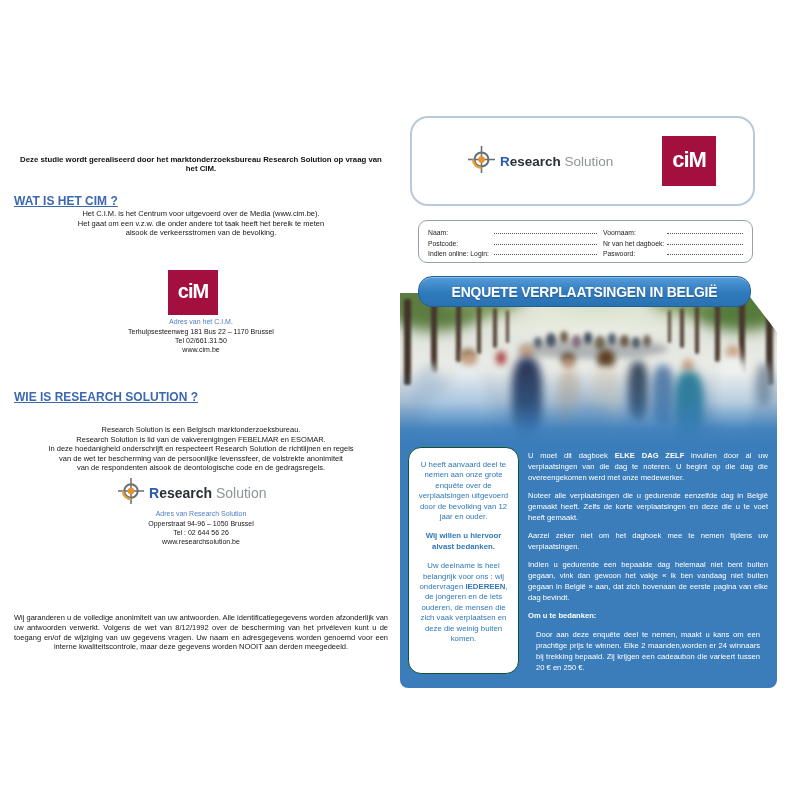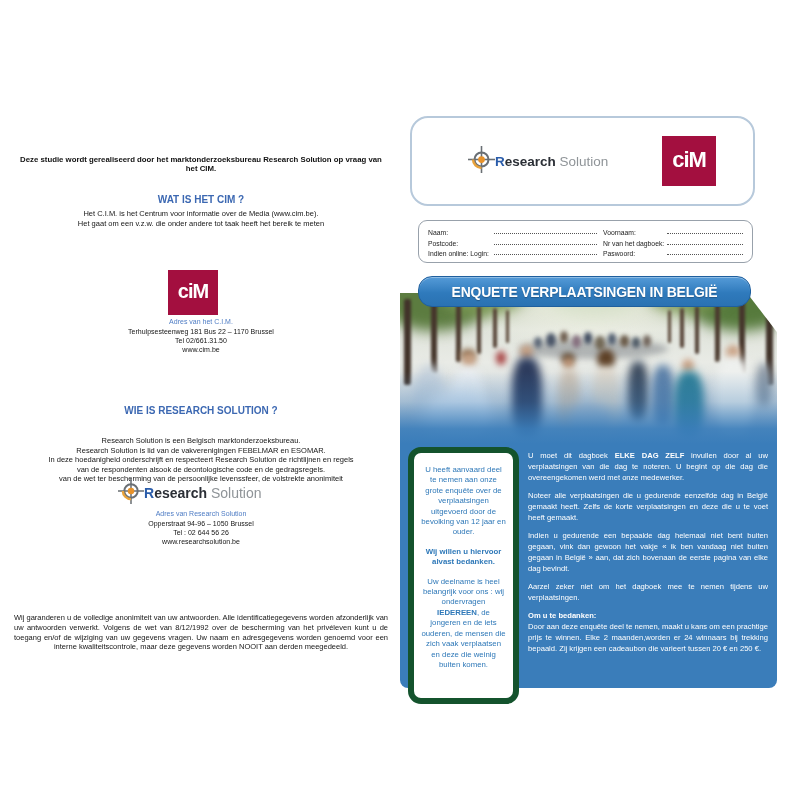--- a/index.html
+++ b/index.html
@@ -2,35 +2,35 @@
 <html><head>
 <meta charset="utf-8">
 <style>
   html,body{margin:0;padding:0;background:#ffffff;}
   .screen{position:relative;width:800px;height:768px;background:#fff;overflow:hidden;
           font-family:"Liberation Sans",sans-serif;color:#111;}
   .abs{position:absolute;}
 
   
   .lp-intro{left:14px;top:155px;width:374px;text-align:center;font-size:7.8px;font-weight:bold;color:#111;}
-  .bluehead{left:14px;width:374px;text-align:center;font-size:10px;font-weight:bold;
-            color:#3c68b2;}
+  .bluehead{left:14px;width:374px;text-align:left;font-size:12px;font-weight:bold;
+            color:#3c68b2;text-decoration:underline;}
   .clines{left:14px;width:374px;text-align:center;font-size:7.5px;line-height:9.6px;color:#161616;}
   .clines.small{font-size:7px;line-height:9.2px;}
   .addr-title{left:14px;width:374px;text-align:center;font-size:7px;color:#4e7cc4;}
   .lp-privacy{left:14px;top:613px;width:374px;font-size:7.5px;line-height:9.8px;color:#161616;
               text-align:justify;text-align-last:center;}
 
   
   .cim-logo{background:#a30f3f;color:#fff;display:flex;align-items:center;justify-content:center;
             font-weight:bold;letter-spacing:-1px;}
   .cim-logo span{transform:translateY(-1px);}
 
   
-  .rs-logo{display:flex;align-items:center;}
+  .rs-logo{display:flex;align-items:center;gap:5px;}
   .rs-words{white-space:nowrap;}
   .rs-r{color:#2a5caa;font-weight:bold;}
   .rs-esearch{color:#2b2f36;font-weight:bold;}
   .rs-solution{color:#8f9498;font-weight:normal;}
 
   
   .logo-box{left:410px;top:116px;width:345px;height:90px;background:#fff;border:2px solid #b7c9db;
             border-radius:18px;display:flex;align-items:center;justify-content:space-between;
             padding:0 37px 0 56px;box-sizing:border-box;}
   .form-box{left:418px;top:220px;width:335px;height:43px;border:1px solid #98a1ab;border-radius:9px;
@@ -54,62 +54,63 @@
            radial-gradient(60% 55% at 50% 6%, rgba(250,250,238,.95), rgba(250,250,238,0) 60%),
            linear-gradient(180deg,#8ea08b 0%,#b9c4ae 7%,#dfe3da 24%,#e9ebe6 46%,#d8dde0 66%,#c2ccd6 85%,#b5c3d2 100%);}
   .photo::after{content:"";position:absolute;inset:0;z-index:5;
          background:linear-gradient(180deg, rgba(58,125,186,0) 52%, rgba(58,125,186,.30) 72%,
                     rgba(58,125,186,.92) 90%, #3a7dba 100%);}
   #photo-figs{position:absolute;inset:0;}
   #photo-figs div{position:absolute;}
 
   .panel{left:400px;top:431px;width:377px;height:257px;background:#3a7dba;border-radius:4px 4px 8px 8px;z-index:1;}
   .intro-box{position:absolute;left:8px;top:16px;width:111px;box-sizing:border-box;background:#fff;
-             border:6px solid #14532d;border-radius:13px;padding:12px 7px;
+             border:1px solid #14532d;border-radius:13px;padding:12px 7px;
              color:#2e78b8;font-size:7.8px;line-height:10.4px;text-align:center;}
   .intro-box p{margin:0 0 9px;}
   .intro-box p:last-child{margin-bottom:16px;}
   .intro-box .b{font-weight:bold;}
   .instr{position:absolute;left:128px;top:19px;width:240px;color:#fff;font-size:7.6px;line-height:11px;
          text-align:justify;}
   .instr p{margin:0 0 7px;}
   .instr .b{font-weight:bold;margin:0;}
-  .instr .tight0{margin:0;}
+  .instr .tight0{margin:8px;}
 </style>
 </head>
 <body>
 
 <div class="screen">
 
   <section>
     <div class="abs lp-intro">Deze studie wordt gerealiseerd door het marktonderzoeksbureau Research Solution op vraag van het CIM.</div>
 
     <div class="abs bluehead" style="top:194px">WAT IS HET CIM ?</div>
     <div class="abs clines" style="top:209px">
-      <div>Het C.I.M. is het Centrum voor informatie over de Media (www.cim.be).</div>
+      <div>Het C.I.M. is het Centrum voor uitgevoerd over de Media (www.cim.be).</div>
       <div>Het gaat om een v.z.w. die onder andere tot taak heeft het bereik te meten</div>
+      <div>alsook de verkeersstromen van de bevolking.</div>
     </div>
 
     <div class="abs cim-logo" style="left:168px;top:270px;width:50px;height:45px;font-size:20px;">
       <span>ciM</span>
     </div>
     <div class="abs addr-title" style="top:318px">Adres van het C.I.M.</div>
     <div class="abs clines small" style="top:327px">
       <div>Terhulpsesteenweg 181 Bus 22 – 1170 Brussel</div>
       <div>Tel  02/661.31.50</div>
       <div>www.cim.be</div>
     </div>
 
-    <div class="abs bluehead" style="top:405px">WIE IS RESEARCH SOLUTION ?</div>
-    <div class="abs clines" style="top:436px">
+    <div class="abs bluehead" style="top:390px">WIE IS RESEARCH SOLUTION ?</div>
+    <div class="abs clines" style="top:425px">
       <div>Research Solution is een Belgisch marktonderzoeksbureau.</div>
       <div>Research Solution is lid van de vakverenigingen  FEBELMAR en ESOMAR.</div>
       <div>In deze hoedanigheid onderschrijft en respecteert Research Solution de richtlijnen en regels</div>
+      <div>van de wet ter bescherming van de persoonlijke levenssfeer, de volstrekte anonimiteit</div>
       <div>van de respondenten alsook de deontologische code en de gedragsregels.</div>
-      <div>van de wet ter bescherming van de persoonlijke levenssfeer, de volstrekte anonimiteit</div>
     </div>
 
     <div class="abs rs-logo" style="left:118px;top:478px;font-size:14px;">
       <span>
         <svg width="26" height="26" viewBox="0 0 24 24">
           <line x1="0" y1="12" x2="24" y2="12" stroke="#6a6f74" stroke-width="1.4"></line>
           <line x1="12" y1="0" x2="12" y2="24" stroke="#6a6f74" stroke-width="1.4"></line>
           <circle cx="12" cy="12" r="6.2" fill="none" stroke="#6a6f74" stroke-width="1.8"></circle>
           <path d="M 4.5 12 A 7.5 7.5 0 0 0 12 19.5" fill="none" stroke="#e8a23c" stroke-width="2.2"></path>
           <circle cx="12" cy="12" r="3" fill="#e8922a"></circle>
@@ -228,20 +229,20 @@
 
     <div class="abs panel">
       <div class="intro-box">
         <p>U heeft aanvaard deel te nemen aan onze grote enquête over de verplaatsingen uitgevoerd door de bevolking van 12 jaar en ouder.</p>
         <p class="b">Wij willen u hiervoor alvast bedanken.</p>
         <p><span>Uw deelname is heel belangrijk voor ons : wij ondervragen </span><b>IEDEREEN</b><span>, de jongeren en de iets ouderen, de mensen die zich vaak verplaatsen en deze die weinig buiten komen.</span></p>
       </div>
       <div class="instr">
         <p><span>U moet dit dagboek </span><b>ELKE DAG ZELF</b><span> invullen door al uw verplaatsingen van die dag te noteren. U begint op die dag die overeengekomen werd met onze medewerker.</span></p>
         <p>Noteer alle verplaatsingen die u gedurende eenzelfde dag in België gemaakt heeft. Zelfs de korte verplaatsingen en deze die u te voet heeft gemaakt.</p>
+        <p>Aarzel zeker niet om het dagboek mee te nemen tijdens uw verplaatsingen.</p>
         <p>Indien u gedurende een bepaalde dag helemaal niet bent buiten gegaan, vink dan gewoon het vakje « ik ben vandaag niet buiten gegaan in België » aan, dat zich bovenaan de eerste pagina van elke dag bevindt.</p>
-        <p>Aarzel zeker niet om het dagboek mee te nemen tijdens uw verplaatsingen.</p>
         <p class="b">Om u te bedanken:</p>
         <p class="tight0">Door aan deze enquête deel te nemen, maakt u kans om een prachtige prijs te winnen. Elke 2 maanden,worden er 24 winnaars bij trekking bepaald. Zij krijgen een cadeaubon die varieert tussen 20 € en 250 €.</p>
       </div>
     </div>
   </section>
 </div>
 
 </body></html>

